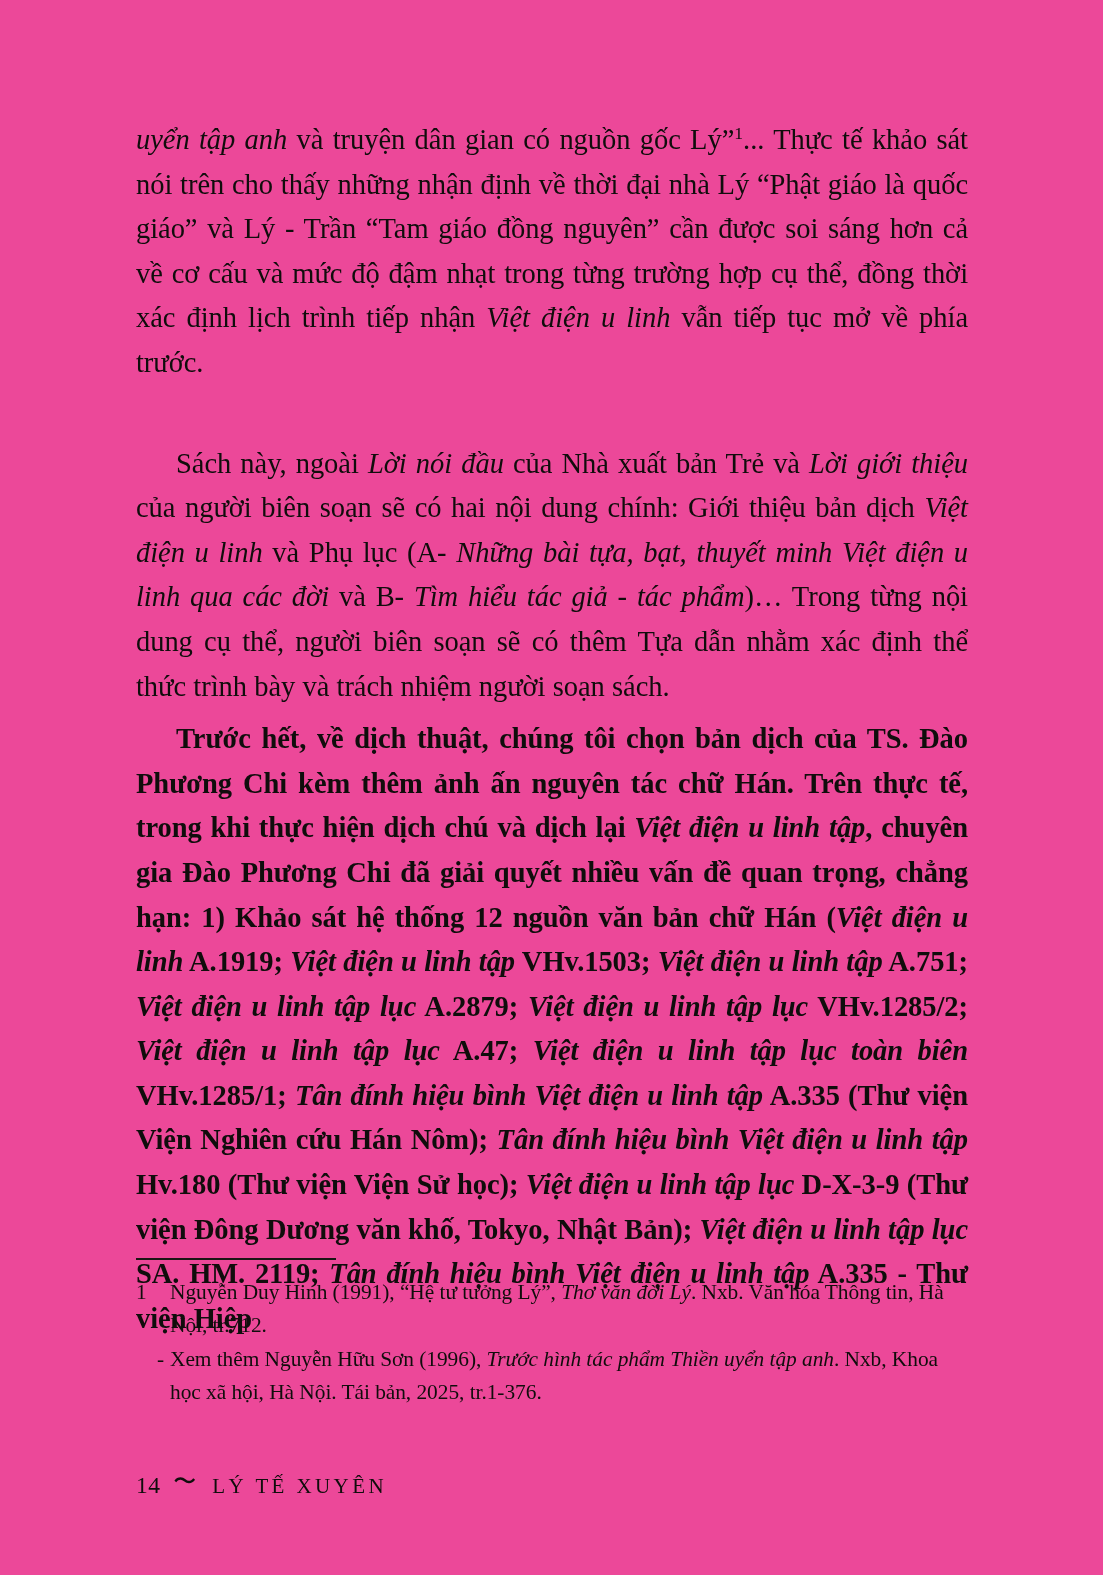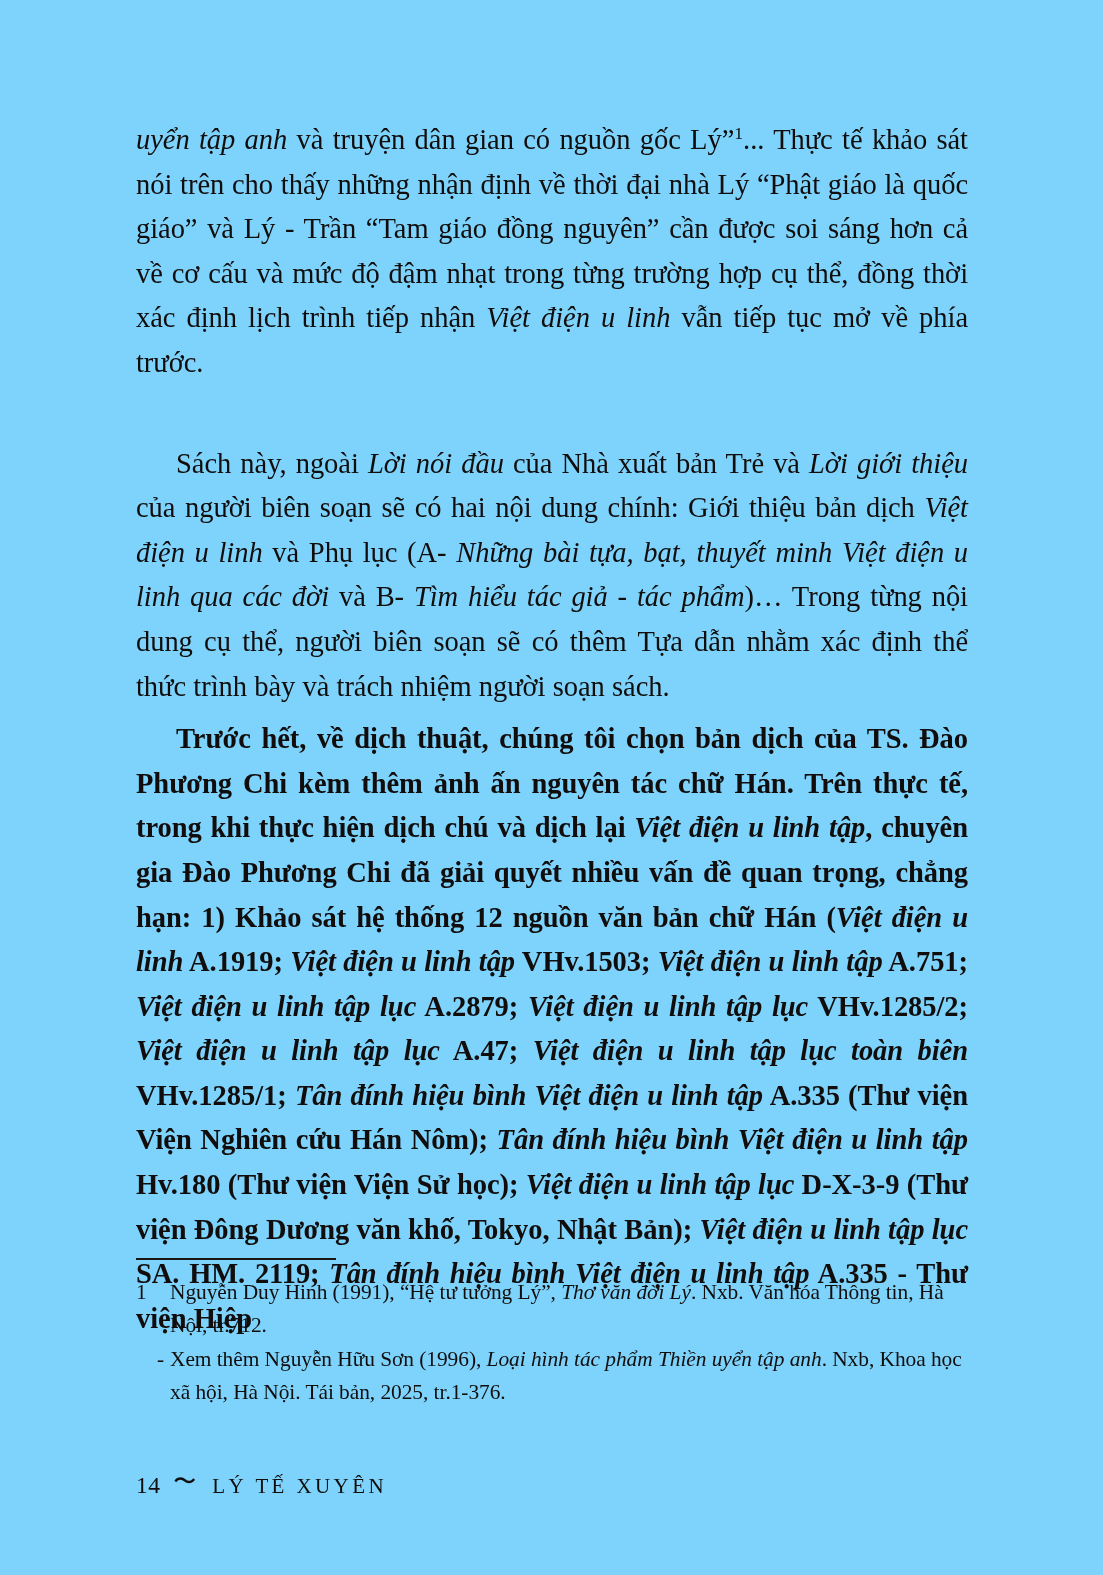--- a/index.html
+++ b/index.html
@@ -6,21 +6,21 @@
   html, body {
     margin: 0;
     padding: 0;
     background: #ffffff;
   }
 
   .page {
     position: relative;
     width: 1103px;
     height: 1575px;
-    background: #7dd3fc;
+    background: #ec4899;
     overflow: hidden;
     font-family: "Liberation Serif", "DejaVu Serif", serif;
     color: #100d0c;
     box-sizing: border-box;
     padding-left: 36px;
   }
 
   .content {
     position: absolute;
     left: 136px;
@@ -180,21 +180,21 @@
 
     <div class="fn-rule"></div>
 
     <div class="fn-item">
       <span class="fn-marker">1</span>
       <span class="fn-body"><span>Nguyễn Duy Hinh (1991), “Hệ tư tưởng Lý”, </span><i>Thơ văn đời Lý</i><span>. Nxb. Văn hóa Thông tin, Hà Nội, tr.712.</span></span>
     </div>
 
     <div class="fn-item">
       <span class="fn-marker dash">-</span>
-      <span class="fn-body"><span>Xem thêm Nguyễn Hữu Sơn (1996), </span><i>Loại hình tác phẩm Thiền uyển tập anh</i><span>. Nxb, Khoa học xã hội, Hà Nội. Tái bản, 2025, tr.1-376.</span></span>
+      <span class="fn-body"><span>Xem thêm Nguyễn Hữu Sơn (1996), </span><i>Trước hình tác phẩm Thiền uyển tập anh</i><span>. Nxb, Khoa học xã hội, Hà Nội. Tái bản, 2025, tr.1-376.</span></span>
     </div>
 
   </div>
 
   <div class="footer">
     <span class="footer-page-number">14</span>
     <span class="footer-ornament">〜</span>
     <span class="footer-author">LÝ TẾ XUYÊN</span>
   </div>
 

